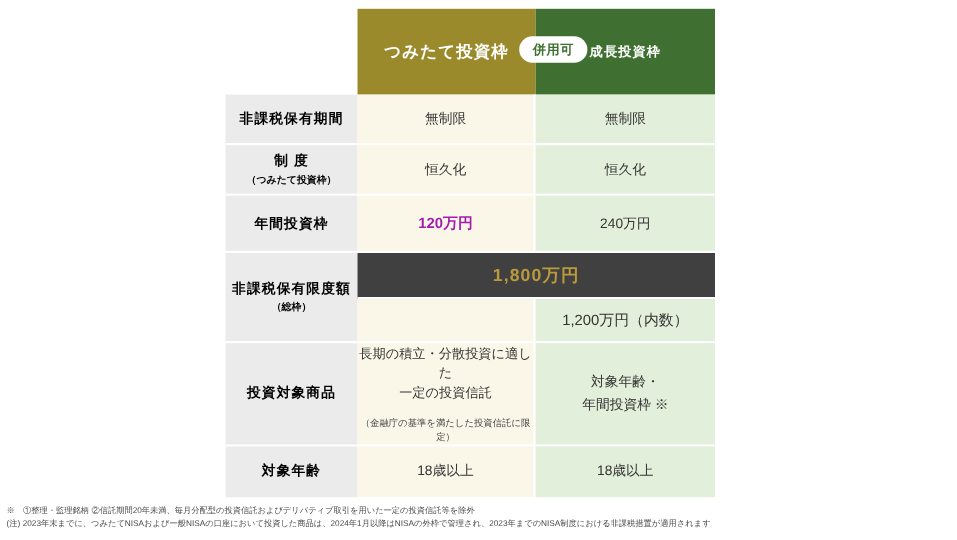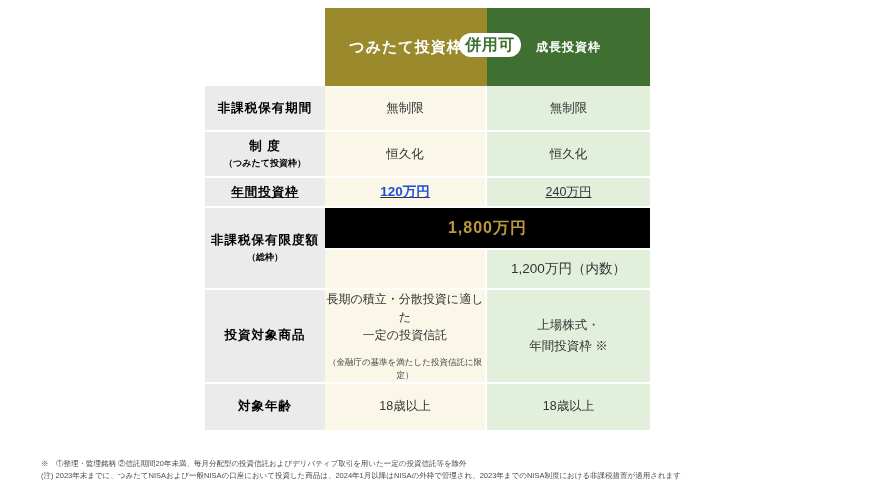--- a/index.html
+++ b/index.html
@@ -97,41 +97,41 @@
     font-size: 12.5px;
     border-bottom: 2px solid #ffffff;
   }
   .v-empty {
     background: #fbf7e8;
     border-bottom: 2px solid #ffffff;
     border-right: 2px solid #ffffff;
   }
 
   .gold-amount {
-    color: #1d4ed8;
+    color: #a21caf;
     font-weight: bold;
     font-size: 13.5px;
   }
   .big-gold {
     color: #b99a3c;
     font-weight: bold;
     font-size: 16px;
     letter-spacing: 1px;
   }
   .merged-total {
-    background: #000000;
+    background: #404040;
     border-bottom: 2px solid #ffffff;
   }
   .sub-amount {
     font-size: 13.5px;
   }
 
   .row-h1 { height: 46px; }
   .row-h2 { height: 46px; }
-  .row-h3 { height: 30px; text-decoration: underline; }
+  .row-h3 { height: 52px; }
   .row-h4a { height: 42px; }
   .row-h4b { height: 40px; margin-left: 48px; }
   .row-h5 { height: 78px; }
   .row-h6 { height: 46px; margin-left: 48px; }
 
   .prod-t {
     line-height: 1.5;
     font-size: 12px;
     padding: 4px 6px;
   }
@@ -143,47 +143,47 @@
   }
   .prod-s {
     line-height: 1.7;
     font-size: 12.5px;
     padding: 4px 6px;
   }
 
   
   .badge {
     position: absolute;
-    left: 459px;
+    left: 472px;
     top: 33px;
     width: 62px;
     height: 24px;
     background: #ffffff;
     border-radius: 12px;
     color: #3f7031;
-    font-size: 16px;
+    font-size: 12px;
     font-weight: bold;
     display: flex;
     align-items: center;
     justify-content: center;
     letter-spacing: 0.5px;
     z-index: 5;
   }
 
   
   .footnotes {
     position: absolute;
     left: 6px;
     top: 458px;
     width: 860px;
     font-size: 7.5px;
     line-height: 1.55;
     color: #4a4a4a;
   }
-  .footnotes div { white-space: nowrap; margin-left: 35px; }
+  .footnotes div { white-space: nowrap; }
 </style>
 </head>
 <body>
 
 <div class="sheet">
 
   <table class="nisa-table">
     <colgroup>
       <col class="c-label">
       <col class="c-tsumitate">
@@ -238,21 +238,21 @@
       </tr>
 
       <tr class="row-h5">
         <td class="lbl">投資対象商品</td>
         <td class="v-t prod-t">
           <span>長期の積立・分散投資に適した</span><br>
           <span>一定の投資信託</span>
           <span class="note">（金融庁の基準を満たした投資信託に限定）</span>
         </td>
         <td class="v-s prod-s">
-          <span>上場株式・</span><br>
+          <span>対象年齢・</span><br>
           <span>年間投資枠 ※</span>
         </td>
       </tr>
 
       <tr class="row-h6">
         <td class="lbl" style="border-bottom:none;">対象年齢</td>
         <td class="v-t" style="border-bottom:none;">18歳以上</td>
         <td class="v-s" style="border-bottom:none;">18歳以上</td>
       </tr>
     </tbody>

